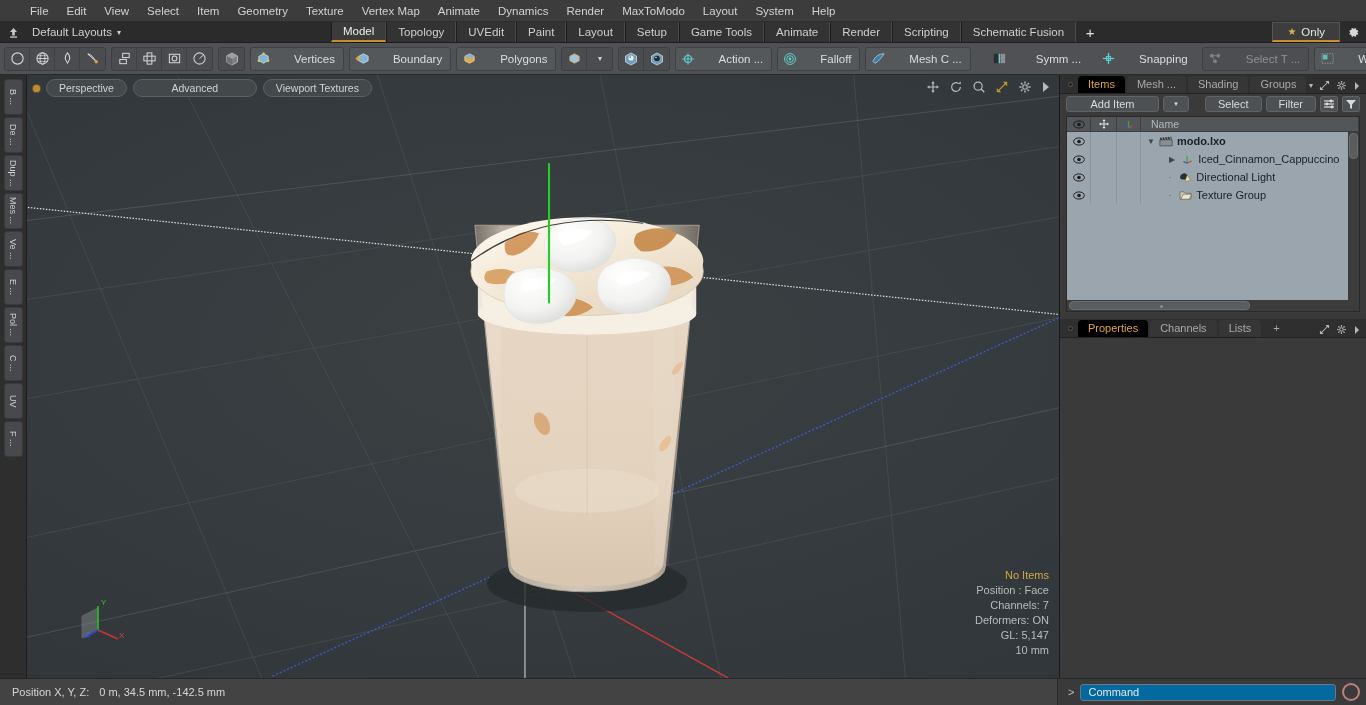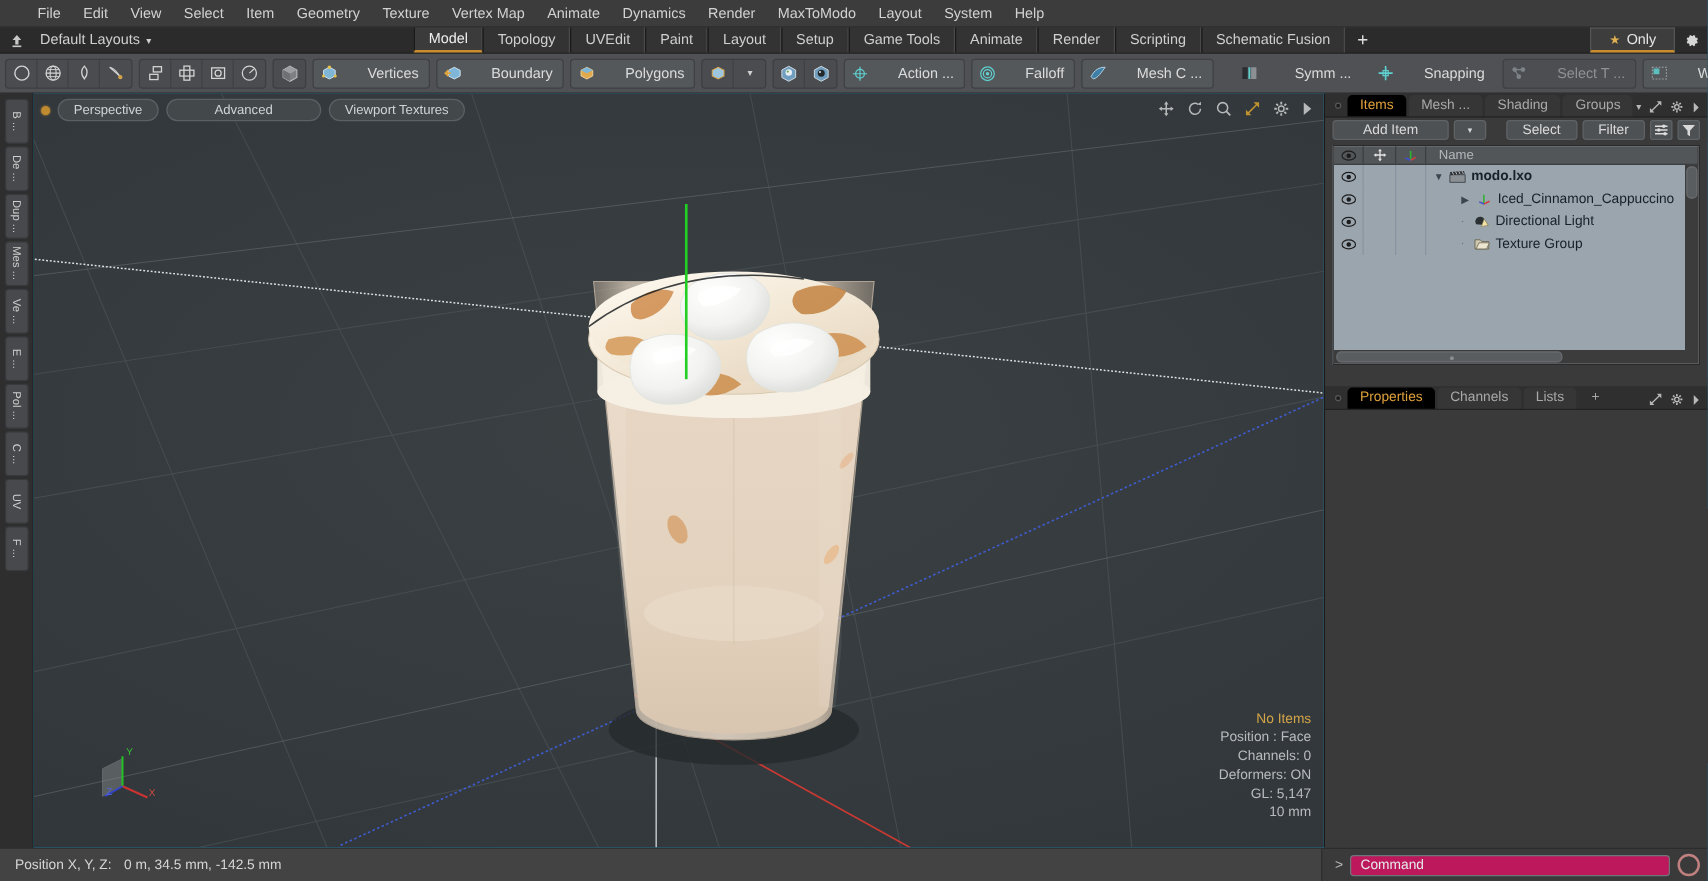--- a/index.html
+++ b/index.html
@@ -50,21 +50,21 @@
 
   
   #vtabs { width:27px; background:#2e2e2e; padding-top:4px; display:flex; flex-direction:column;
            align-items:center; border-right:1px solid #1e1e1e; }
   .vtab { width:19px; height:36px; margin-bottom:2px; background:#47494c; border:1px solid #373a3d;
           border-radius:3px; writing-mode:vertical-rl; text-orientation:mixed;
           font-size:9px; color:#cfcfcf; display:flex; align-items:center; justify-content:center;
           letter-spacing:0px; overflow:hidden; }
 
   
-  #viewportWrap { flex:1; position:relative; background:#0ea5e9; border-right:1px solid #1a1a1a; }
+  #viewportWrap { flex:1; position:relative; background:#fca5a5; border-right:1px solid #1a1a1a; }
   #viewport { position:absolute; inset:0; background:
       radial-gradient(ellipse 120% 100% at 50% 45%, #3b4043 0%, #343a3d 45%, #2b3134 100%); overflow:hidden; }
 
   .vpheader { position:absolute; top:4px; left:6px; display:flex; align-items:center; gap:6px; z-index:6; }
   .vpdot { width:7px; height:7px; border-radius:50%; background:#c08a30; box-shadow:0 0 2px #e0a040; }
   .vpbtn { padding:2px 12px; background:#43484b; border:1px solid #5a6064; border-radius:9px;
            font-size:10.5px; color:#cfd4d6; }
   .vpicons { position:absolute; top:5px; right:8px; display:flex; align-items:center; gap:9px; z-index:6; }
   .vpicons span { opacity:.85; }
 
@@ -95,22 +95,22 @@
   .addbtn { flex:1; height:16px; background:#4e5154; border:1px solid #5f6366; border-radius:3px;
             font-size:11px; color:#dadada; display:flex; align-items:center; justify-content:center; }
   .adddrop { width:26px; height:16px; background:#4e5154; border:1px solid #5f6366; border-radius:3px;
              display:flex; align-items:center; justify-content:center; font-size:7px; color:#d8d8d8; }
   .smallbtn { height:16px; padding:0 12px; background:#4e5154; border:1px solid #5f6366; border-radius:3px;
               font-size:11px; color:#dadada; display:flex; align-items:center; }
   .ibtn { width:18px; height:16px; background:#4e5154; border:1px solid #5f6366; border-radius:2px;
           display:flex; align-items:center; justify-content:center; }
 
   
-  .treebox { margin:2px 6px 10px 6px; border:1px solid #2a2a2a; background:#9aa5ae;
-             height:176px; display:flex; flex-direction:column; overflow:hidden; position:relative; }
+  .treebox { margin:2px 6px 0 6px; border:1px solid #2a2a2a; background:#9aa5ae;
+             height:196px; display:flex; flex-direction:column; overflow:hidden; position:relative; }
   .treehead { height:15px; display:flex; background:#525659; color:#c9cdd0; font-size:10.5px;
               border-bottom:1px solid #3b3f42; }
   .th { border-right:1px solid #3b3f42; display:flex; align-items:center; justify-content:center; }
   .th.c1 { width:24px; } .th.c2 { width:26px; } .th.c3 { width:24px; }
   .th.name { flex:1; justify-content:flex-start; padding-left:10px; color:#b3b8bb; }
   .trow { height:18px; display:flex; align-items:center; font-size:11px; color:#17202a; position:relative; }
   .trow .eye { width:24px; display:flex; align-items:center; justify-content:center;
                border-right:1px solid #8894a0; height:18px; }
   .trow .cc { width:26px; height:18px; border-right:1px solid #8894a0; }
   .trow .cc3 { width:24px; height:18px; border-right:1px solid #8894a0; }
@@ -130,21 +130,21 @@
   .divider { height:7px; background:#3a3a3a; }
 
   
   #bottombar { height:27px; background:#3a3a3a; display:flex; align-items:center;
                border-top:1px solid #272727; }
   .statusleft { width:1058px; height:27px; display:flex; align-items:center; padding-left:12px;
                 background:#434343; border-right:1px solid #2a2a2a; }
   .statusleft .stext { font-size:11px; color:#d6d6d6; }
   .cmdarea { flex:1; display:flex; align-items:center; gap:6px; padding:0 6px; }
   .cmdchev { font-size:11px; color:#bdbdbd; padding-left:4px; }
-  .cmdinput { flex:1; height:17px; background:#be185d; border:1px solid #6f7579; border-radius:3px;
+  .cmdinput { flex:1; height:17px; background:#0369a1; border:1px solid #6f7579; border-radius:3px;
               padding:0 7px; font-size:11px; color:#e7e9eb; display:flex; align-items:center; }
   .cmdcircle { width:18px; height:18px; border-radius:50%; border:2px solid #c08080; }
 
   .iconsvg { display:block; }
 </style>
 </head>
 <body>
 
 <div id="menubar">
   <span class="mi">File</span>
@@ -578,21 +578,21 @@
         <span>
           <svg class="iconsvg" width="10" height="12" viewBox="0 0 10 12">
               <path d="M2 1 L8 6 L2 11 Z" fill="#cfcfcf"></path>
             </svg>
           </span>
       </div>
 
       <div class="vpstats">
         <div class="noitems">No Items</div>
         <div>Position : Face</div>
-        <div>Channels: 0</div>
+        <div>Channels: 7</div>
         <div>Deformers: ON</div>
         <div>GL: 5,147</div>
         <div>10 mm</div>
       </div>
 
       <div class="gizmo">
         <svg width="62" height="52" viewBox="0 0 62 52">
           <path d="M10 22 L26 14 L26 36 L10 44 Z" fill="#8a8f91" opacity=".45" stroke="#9aa0a2" stroke-width=".8"></path>
           <line x1="26" y1="36" x2="26" y2="12" stroke="#22c022" stroke-width="1.6"></line>
           <line x1="26" y1="36" x2="46" y2="45" stroke="#cc3333" stroke-width="1.6"></line>

